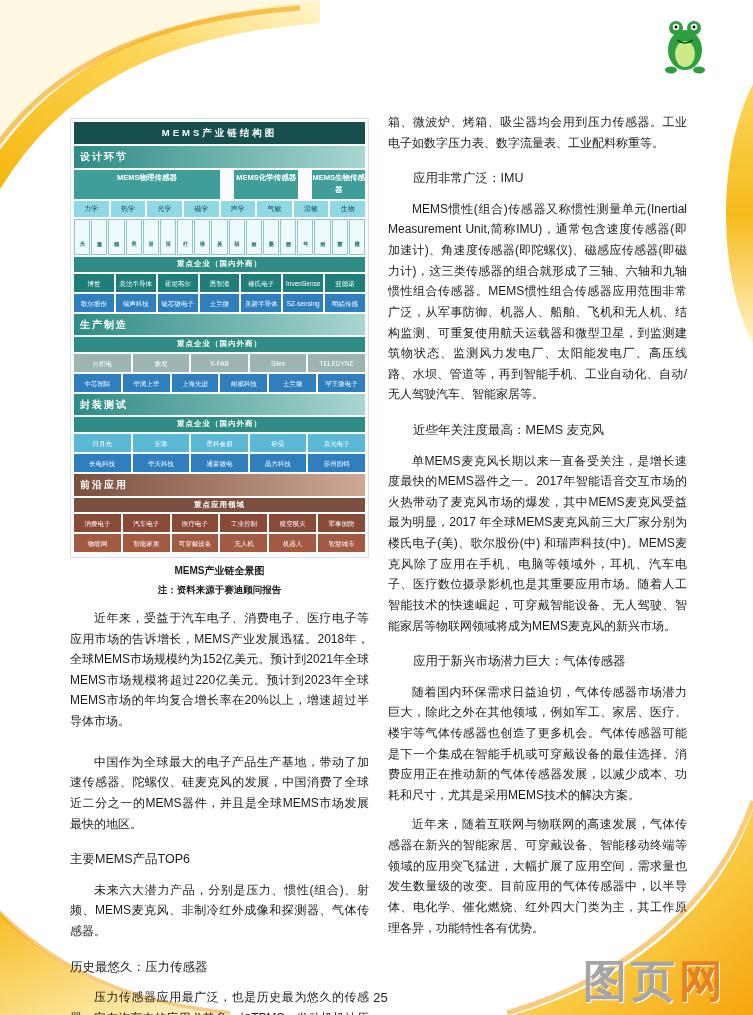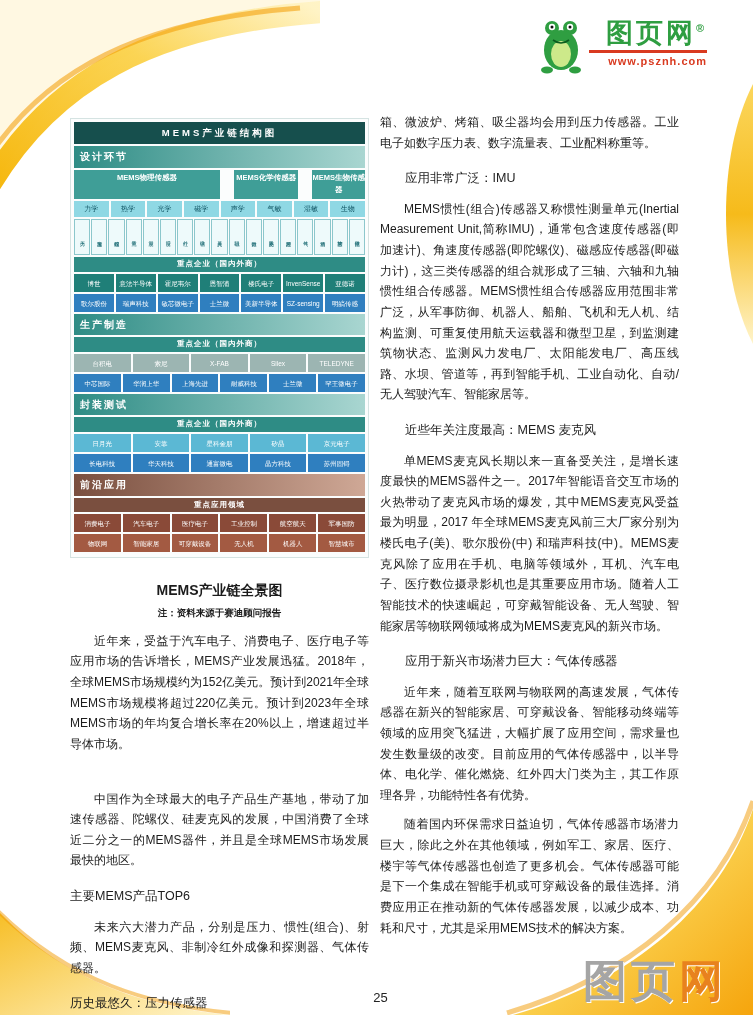--- a/index.html
+++ b/index.html
@@ -14,24 +14,24 @@
   .logo{position:absolute;top:20px;right:46px;display:flex;align-items:flex-start;gap:6px;z-index:2;}
   .logo-text{display:flex;flex-direction:column;align-items:flex-end;}
   .logo-name{font-size:27px;font-weight:bold;color:#2f9e41;letter-spacing:3px;line-height:1;}
   .logo-name sup{font-size:11px;vertical-align:super;}
   .logo-line{width:118px;height:3px;background:#d93a20;margin:3px 0 2px;}
   .logo-url{font-size:11px;font-weight:bold;color:#d93a20;letter-spacing:1px;}
 
   
   .col{position:absolute;top:112px;width:299px;font-size:12px;line-height:1.72;text-align:justify;}
   .col-left{left:70px;top:118px;}
-  .col-right{left:380px;}
+  .col-right{left:388px;}
   .col p{margin:0 0 9px;text-indent:2em;}
   .col p.noindent{text-indent:0;}
-  .col p.gap-after{margin-bottom:34px;}
+  .col p.gap-after{margin-bottom:20px;}
   .heading{font-weight:normal;font-size:12.5px;margin:15px 0 9px;}
   .col-right .heading{text-indent:2em;}
 
   
   .diagram{background:#fbfdfd;border:1px solid #d5e3e2;padding:3px;margin-bottom:4px;}
   .dg-title{background:#164f4d;color:#fff;text-align:center;font-size:9.5px;font-weight:bold;
             letter-spacing:3px;padding:3px 16px;margin-bottom:2px;}
   .dg-bar{background:linear-gradient(to right,#2e8c85,#a9d6d1);color:#fff;font-size:10px;
           font-weight:bold;padding:2px 6px;margin:2px 0;letter-spacing:2px;}
   .dg-bar.app{background:linear-gradient(to right,#7a4f3f,#cfa896);}
@@ -52,21 +52,21 @@
   .dg-row{display:flex;gap:2px;margin:2px 0;}
   .dg-row > div{flex:1;color:#fff;font-size:6.5px;text-align:center;display:flex;
                 align-items:center;justify-content:center;min-height:16px;padding:1px;
                 overflow:hidden;line-height:1.1;}
   .dg-row.r-teal > div{background:#1f7f78;}
   .dg-row.r-blue > div{background:#2f7fbf;}
   .dg-row.r-gray > div{background:#9cb5b2;}
   .dg-row.r-lblue > div{background:#5bb8d4;}
   .dg-row.r-brown1 > div{background:#8a4a38;}
   .dg-row.r-brown2 > div{background:#a35a42;}
-  .dg-caption{text-align:center;font-size:14px;font-weight:bold;margin-top:20px;}
+  .dg-caption{text-align:center;font-size:10px;font-weight:bold;margin-top:4px;}
   .dg-note{text-align:center;font-size:9.5px;font-weight:bold;margin:2px 0 10px;}
 
   
   .page-number{position:absolute;bottom:10px;left:8px;right:0;text-align:center;font-size:13px;
                color:#222;z-index:2;}
   .watermark{position:absolute;right:26px;bottom:12px;font-size:44px;font-weight:bold;
              letter-spacing:4px;z-index:2;line-height:1;}
   .wm-gray{color:#a5a5a5;text-shadow:1px 1px 0 #ffffff;}
   .wm-orange{color:#e8821e;text-shadow:1px 1px 0 #ffffff;}
 </style>
@@ -130,25 +130,20 @@
       <circle cx="13" cy="7" r="3.2" fill="#fff"></circle>
         <circle cx="31" cy="7" r="3.2" fill="#fff"></circle>
       <circle cx="13" cy="7" r="1.5" fill="#111"></circle>
         <circle cx="31" cy="7" r="1.5" fill="#111"></circle>
       <ellipse cx="22" cy="30" rx="17" ry="20" fill="#2f9e41"></ellipse>
       <ellipse cx="22" cy="34" rx="10" ry="13" fill="#cde98a"></ellipse>
       <path d="M14,20 Q22,26 30,20" stroke="#0c5b1e" stroke-width="1.6" fill="none"></path>
       <ellipse cx="8" cy="50" rx="6" ry="3.4" fill="#2f9e41"></ellipse>
       <ellipse cx="36" cy="50" rx="6" ry="3.4" fill="#2f9e41"></ellipse>
     </svg>
-    <div class="logo-text">
-      <div class="logo-name"><span>图页网</span><sup>®</sup></div>
-      <div class="logo-line"></div>
-      <div class="logo-url">www.psznh.com</div>
-    </div>
   </div>
 
   <div class="col col-left content">
 
     <div class="diagram">
       <div class="dg-title">MEMS产业链结构图</div>
 
       <div class="dg-bar">设计环节</div>
       <div class="dg-groups">
         <div class="dg-group g-phys">MEMS物理传感器</div>
@@ -270,22 +265,22 @@
     <p>压力传感器应用最广泛，也是历史最为悠久的传感器。它在汽车中的应用尤其多，如TPMS、发动机机油压力、刹车系统空气压力、发动机进气歧管压力、胎压监测等，还有消费电子领域，如洗衣机、洗碗机、电冰</p>
   </div>
 
   <div class="col col-right content">
     <p class="noindent">箱、微波炉、烤箱、吸尘器均会用到压力传感器。工业电子如数字压力表、数字流量表、工业配料称重等。</p>
     <div class="heading">应用非常广泛：IMU</div>
     <p>MEMS惯性(组合)传感器又称惯性测量单元(Inertial Measurement Unit,简称IMU)，通常包含速度传感器(即加速计)、角速度传感器(即陀螺仪)、磁感应传感器(即磁力计)，这三类传感器的组合就形成了三轴、六轴和九轴惯性组合传感器。MEMS惯性组合传感器应用范围非常广泛，从军事防御、机器人、船舶、飞机和无人机、结构监测、可重复使用航天运载器和微型卫星，到监测建筑物状态、监测风力发电厂、太阳能发电厂、高压线路、水坝、管道等，再到智能手机、工业自动化、自动/无人驾驶汽车、智能家居等。</p>
     <div class="heading">近些年关注度最高：MEMS 麦克风</div>
     <p>单MEMS麦克风长期以来一直备受关注，是增长速度最快的MEMS器件之一。2017年智能语音交互市场的火热带动了麦克风市场的爆发，其中MEMS麦克风受益最为明显，2017 年全球MEMS麦克风前三大厂家分别为楼氏电子(美)、歌尔股份(中) 和瑞声科技(中)。MEMS麦克风除了应用在手机、电脑等领域外，耳机、汽车电子、医疗数位摄录影机也是其重要应用市场。随着人工智能技术的快速崛起，可穿戴智能设备、无人驾驶、智能家居等物联网领域将成为MEMS麦克风的新兴市场。</p>
     <div class="heading">应用于新兴市场潜力巨大：气体传感器</div>
+    <p>随着国内环保需求日益迫切，气体传感器市场潜力巨大，除此之外在其他领域，例如军工、家居、医疗、楼宇等气体传感器也创造了更多机会。气体传感器可能是下一个集成在智能手机或可穿戴设备的最佳选择。消费应用正在推动新的气体传感器发展，以减少成本、功耗和尺寸，尤其是采用MEMS技术的解决方案。</p>
     <p>近年来，随着互联网与物联网的高速发展，气体传感器在新兴的智能家居、可穿戴设备、智能移动终端等领域的应用突飞猛进，大幅扩展了应用空间，需求量也发生数量级的改变。目前应用的气体传感器中，以半导体、电化学、催化燃烧、红外四大门类为主，其工作原理各异，功能特性各有优势。</p>
-    <p>随着国内环保需求日益迫切，气体传感器市场潜力巨大，除此之外在其他领域，例如军工、家居、医疗、楼宇等气体传感器也创造了更多机会。气体传感器可能是下一个集成在智能手机或可穿戴设备的最佳选择。消费应用正在推动新的气体传感器发展，以减少成本、功耗和尺寸，尤其是采用MEMS技术的解决方案。</p>
   </div>
 
   <div class="page-number">25</div>
   <div class="watermark">
     <span class="wm-gray">图页</span><span class="wm-orange">网</span>
   </div>
 
 </div>
 
 </body></html>

